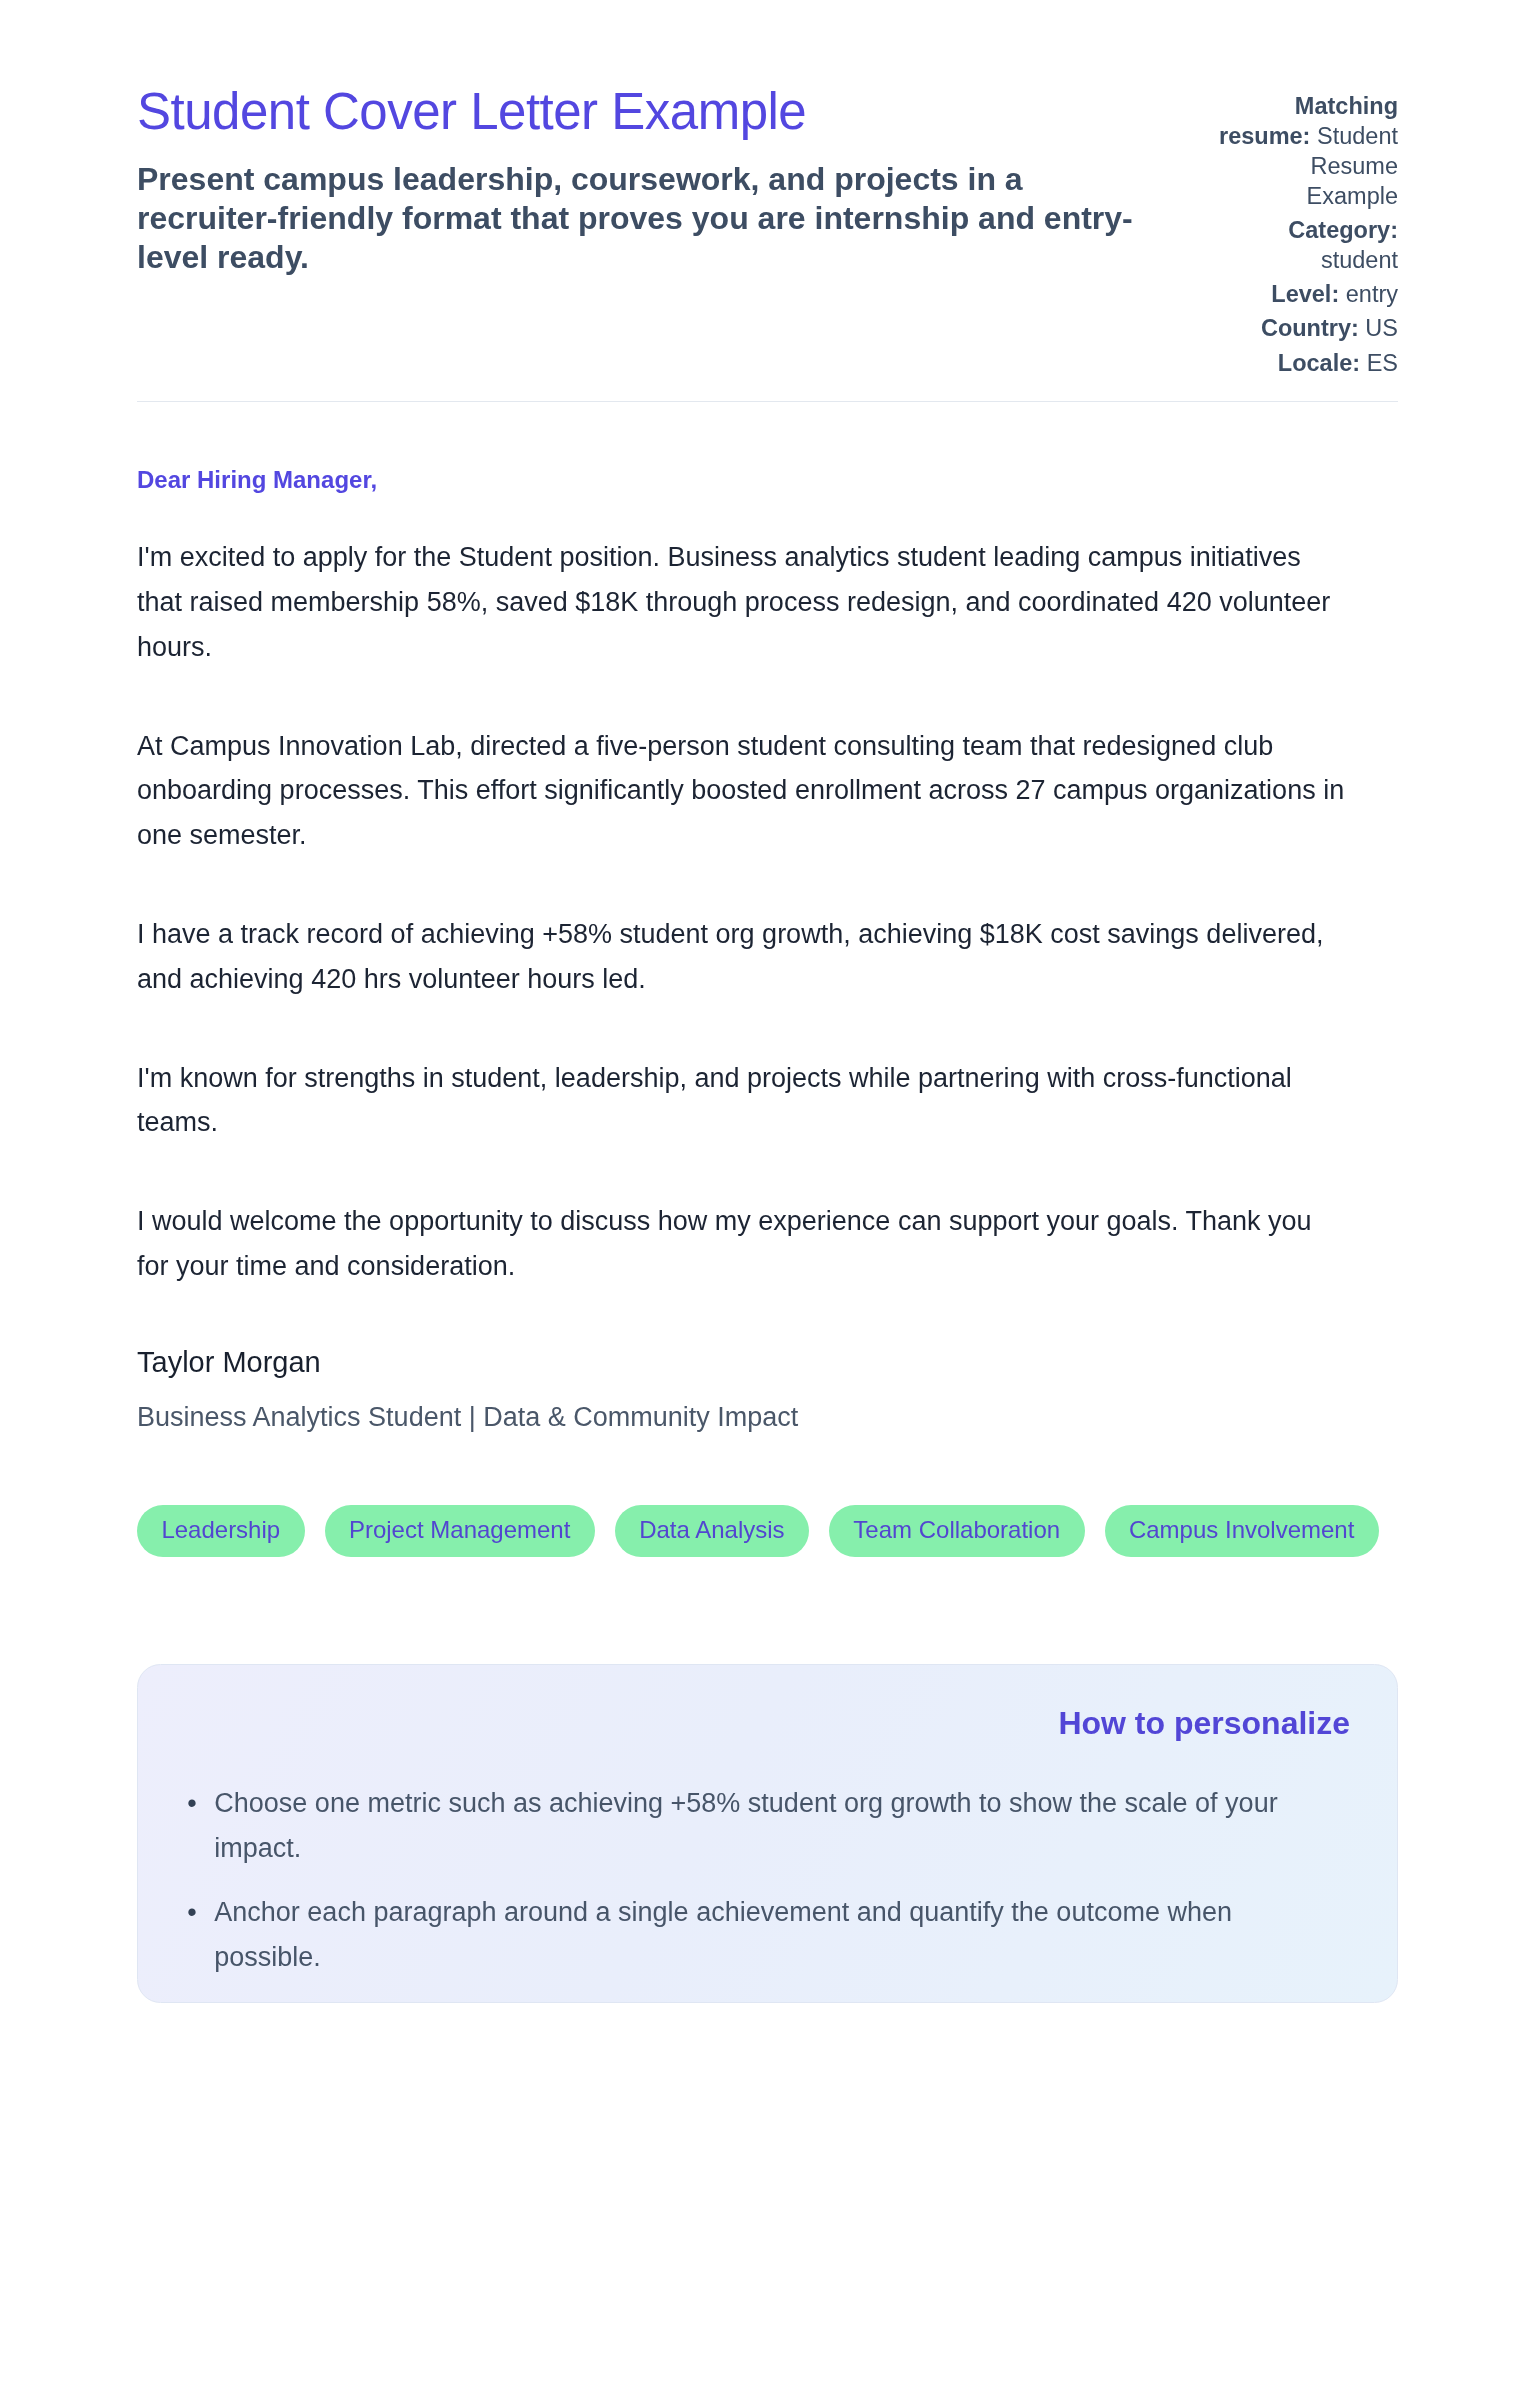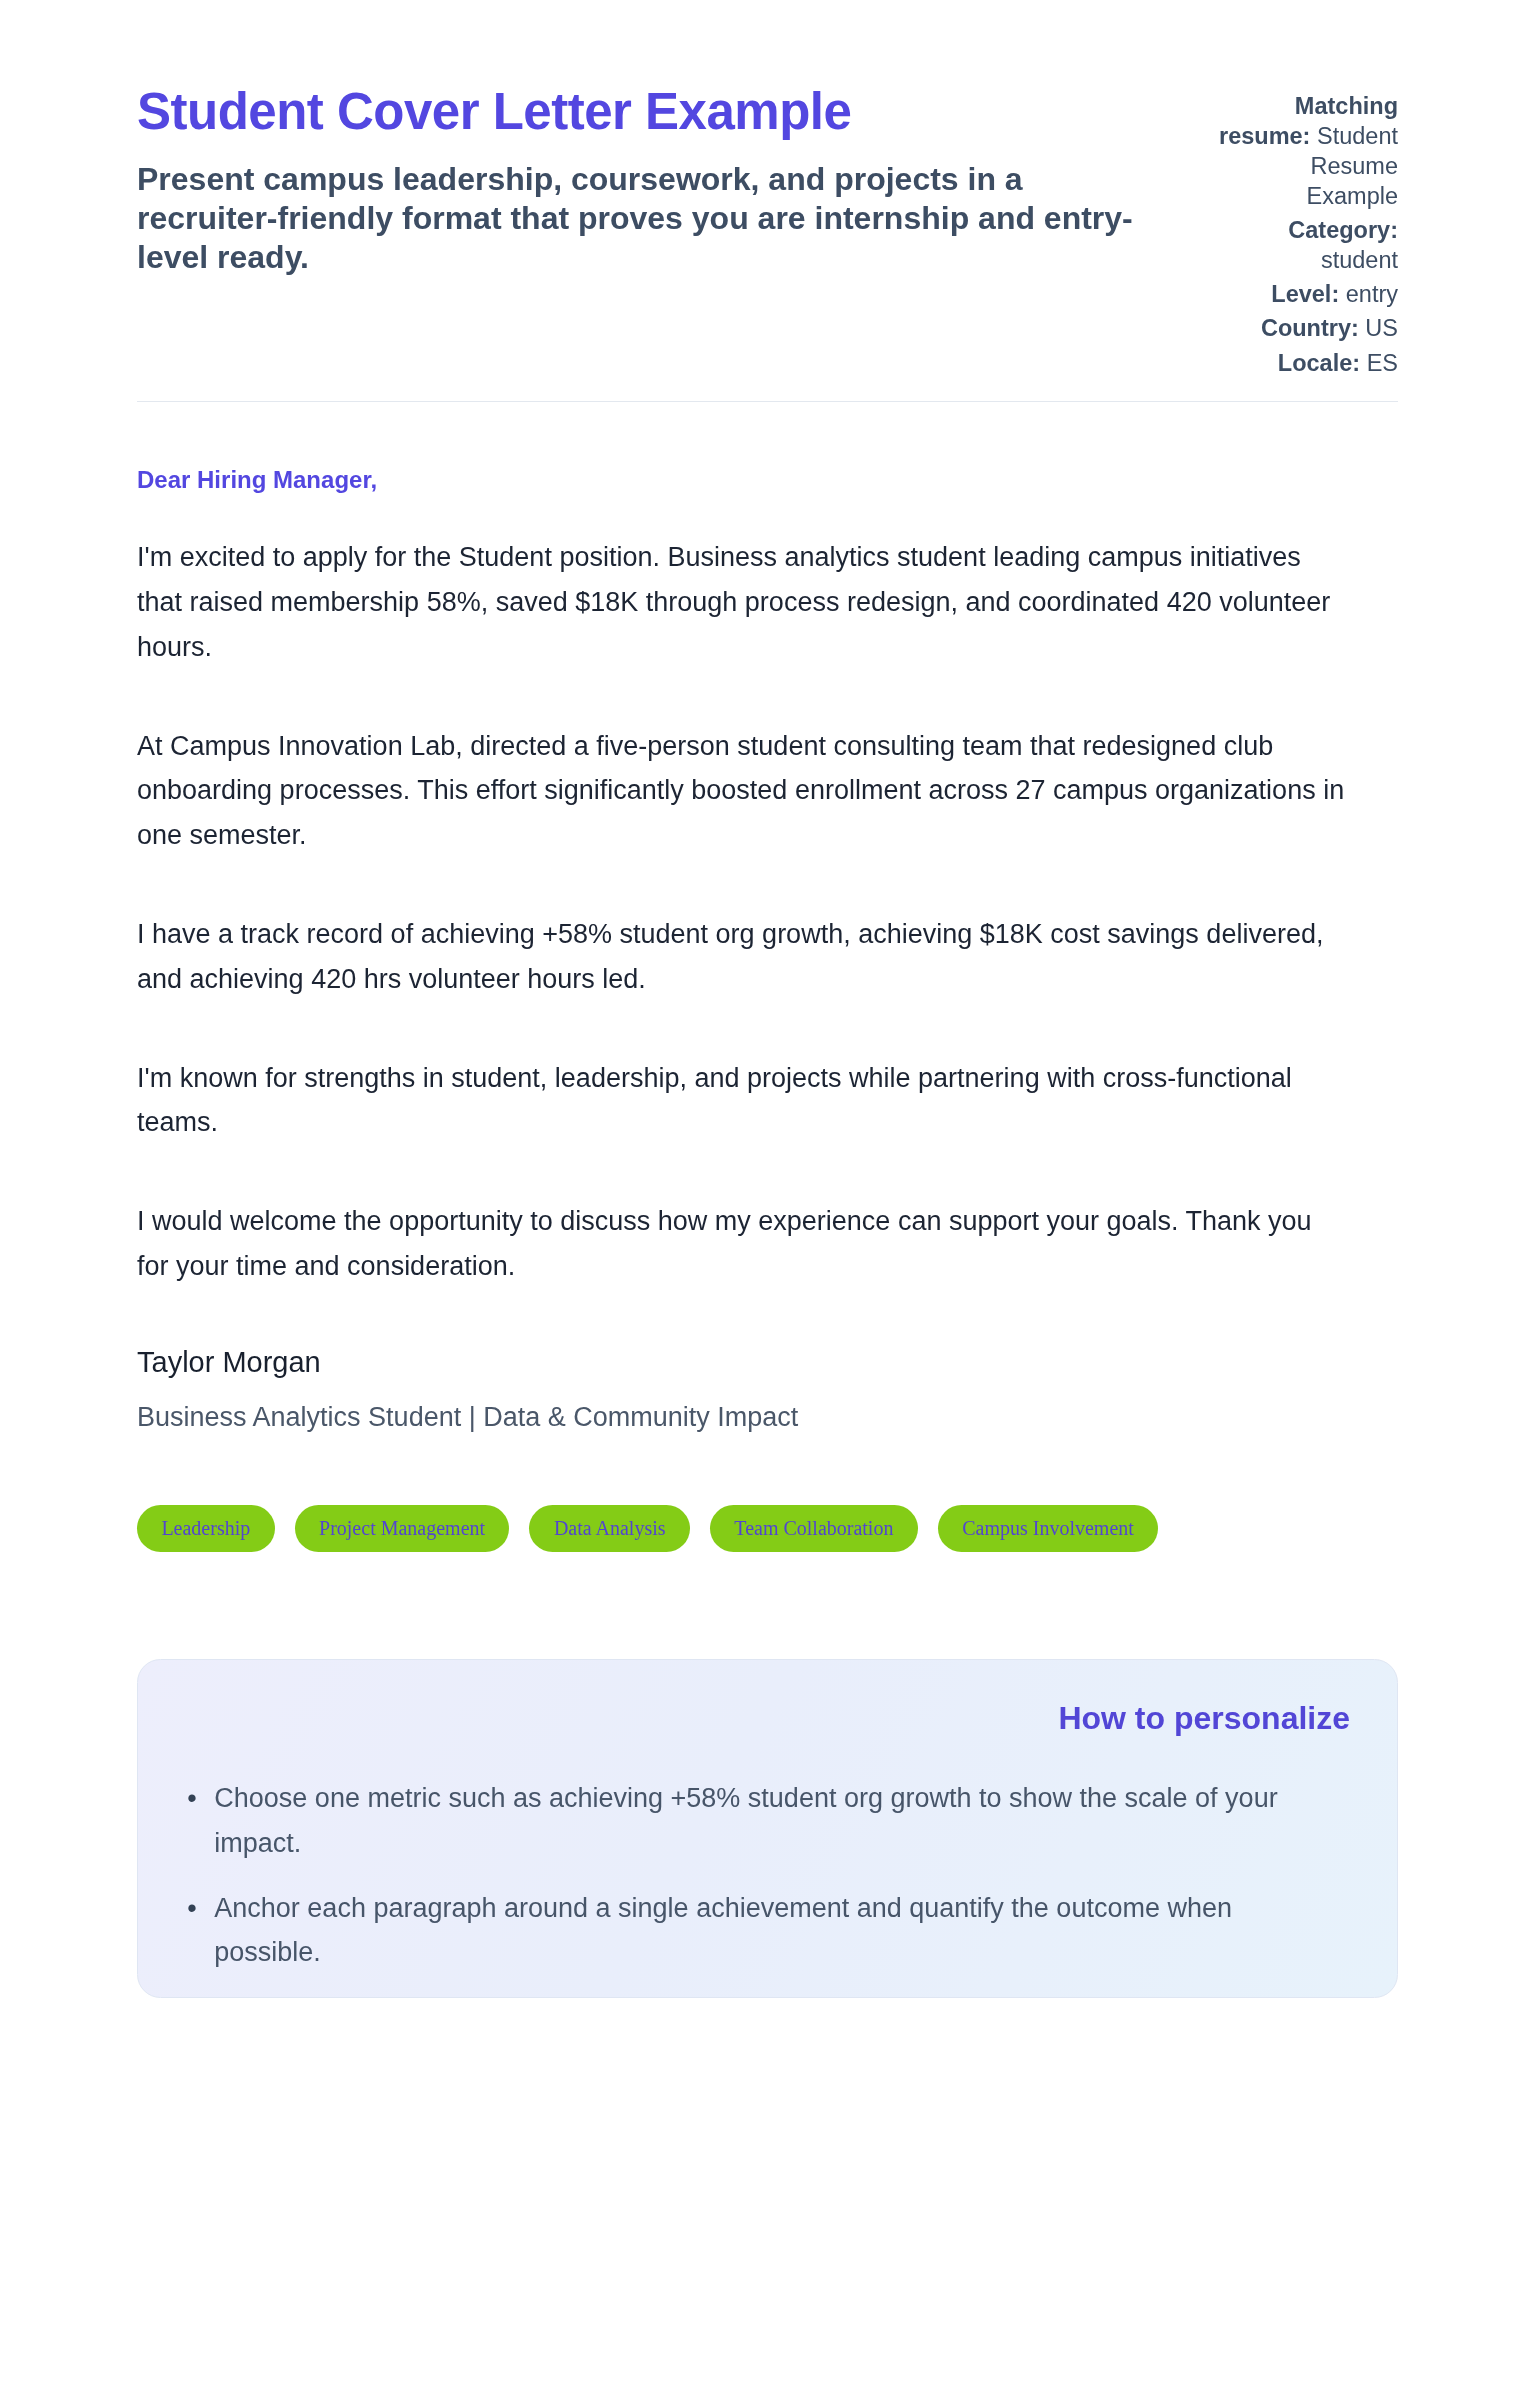--- a/index.html
+++ b/index.html
@@ -12,21 +12,21 @@
     font-family: "Liberation Sans", "DejaVu Sans", sans-serif;
     overflow: hidden;
   }
 
   
   .header { display: flex; justify-content: space-between; align-items: flex-start; }
   .title-block { max-width: 1029px; }
   .page-title {
     margin: 0 0 18px;
     font-size: 51px;
-    font-weight: bold;
+    font-weight: normal;
     letter-spacing: -0.5px;
     color: #5347e0;
     line-height: 1.15;
   }
   .page-subtitle {
     margin: 0;
     font-size: 32px;
     font-weight: bold;
     color: #3d4d63;
     line-height: 1.23;
@@ -83,28 +83,27 @@
   
   .tags {
     list-style: none;
     display: flex;
     flex-wrap: wrap;
     gap: 20px;
     margin: 65px 0 0;
     padding: 0;
   }
   .tag {
-    background: #84cc16;
+    background: #86efac;
     color: #5246d0;
-    font-size: 20px;
+    font-size: 24px;
     line-height: 1.2;
     padding: 11.7px 24.4px;
     border-radius: 902px;
     white-space: nowrap;
-    font-family: Liberation Serif, serif;
   }
 
   
   .tipbox {
     margin-top: 107px;
     background: linear-gradient(120deg, #edeefc 0%, #e9eefb 45%, #e7f2fb 100%);
     border: 1.8px solid #dfe6f3;
     border-radius: 23.5px;
     padding: 38px 47px 21.7px 42px;
     box-sizing: border-box;

